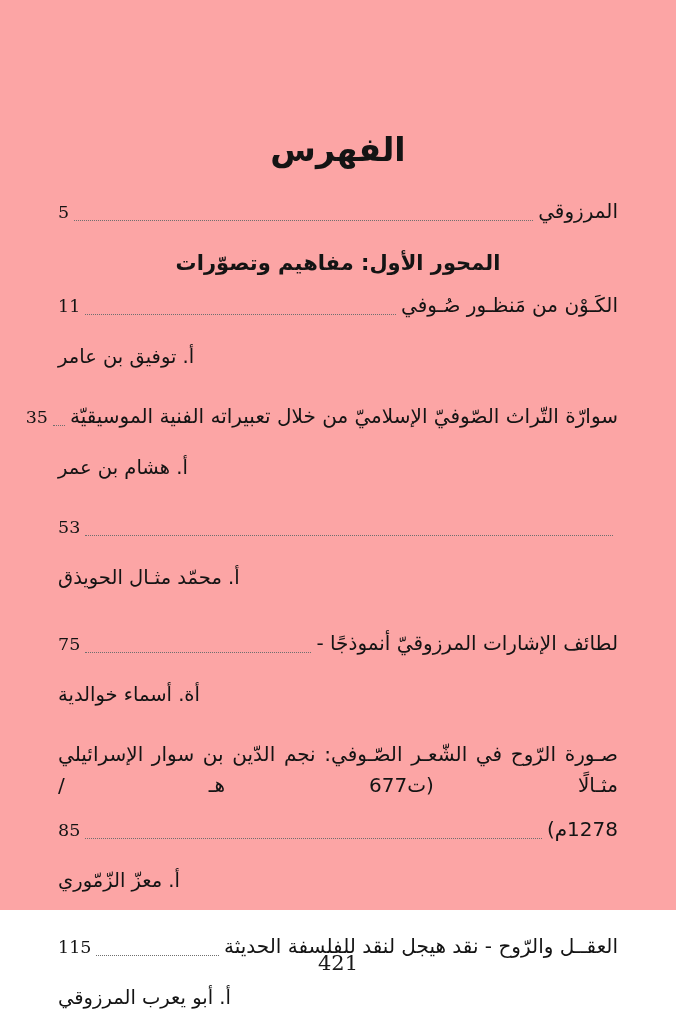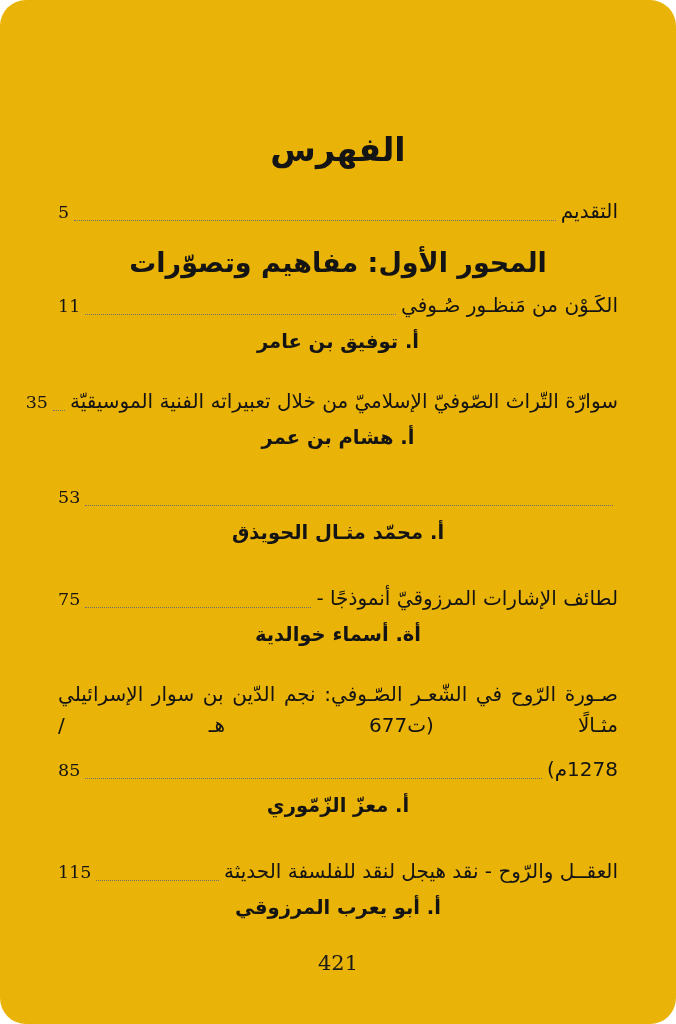--- a/index.html
+++ b/index.html
@@ -3,21 +3,21 @@
 <meta charset="utf-8">
 <style>
   html,body{margin:0;padding:0;}
   body{
     width:676px;height:1024px;
     background:#ffffff;
     font-family:"DejaVu Sans", sans-serif;
     color:#141414;
     overflow:hidden;
   }
-  .page{position:relative;width:676px;height:1024px;background:#eab308;border-radius:26px;}
+  .page{position:relative;width:676px;height:910px;background:#fca5a5;}
   .content{
     position:absolute;top:0;right:58px;left:58px;
     direction:rtl;
   }
   .doc-title{
     margin:0;padding-top:128px;
     text-align:center;
     font-size:33px;line-height:44px;
     font-weight:bold;
   }
@@ -37,56 +37,55 @@
     font-family:"DejaVu Serif", serif;
     font-size:17.5px;
     direction:ltr;
     white-space:nowrap;
   }
   .intro-line{margin-top:24px;}
   .section-heading{
     margin-top:20px;
     text-align:center;
     font-weight:bold;
-    font-size:27px;line-height:30px;
+    font-size:21px;line-height:30px;
   }
   .entry{margin-top:29px;}
   .entry.first{margin-top:12px;}
   .entry.gap-lg{margin-top:35px;}
   .line.pre{
     font-size:20px;line-height:31px;
     text-align:justify;
     -moz-text-align-last:justify;
     text-align-last:justify;
   }
   .entry .pre + .leader-line{margin-top:13px;}
   .author{
-    margin-top:5px;
+    margin-top:20px;
     font-size:19.5px;line-height:30px;
-    text-align:center;
-    font-weight:bold;
+    text-align:left;
   }
   .folio{
     position:absolute;top:951px;left:0;right:0;
     text-align:center;
     font-family:"DejaVu Serif", serif;
     font-size:21px;
     color:#1a1a1a;
   }
 </style>
 </head>
 <body>
 
 <div class="page">
   <div class="content">
 
     <h1 class="doc-title">الفهرس</h1>
 
     <div class="leader-line intro-line">
-      <span class="t">التقديم</span>
+      <span class="t">المرزوقي</span>
       <span class="dots"></span>
       <span class="pg">5</span>
     </div>
 
     <div class="section-heading">المحور الأول: مفاهيم وتصوّرات</div>
 
     <div class="entry first">
       <div class="leader-line">
         <span class="t">الكَـوْن من مَنظـور صُـوفي</span>
         <span class="dots"></span>

